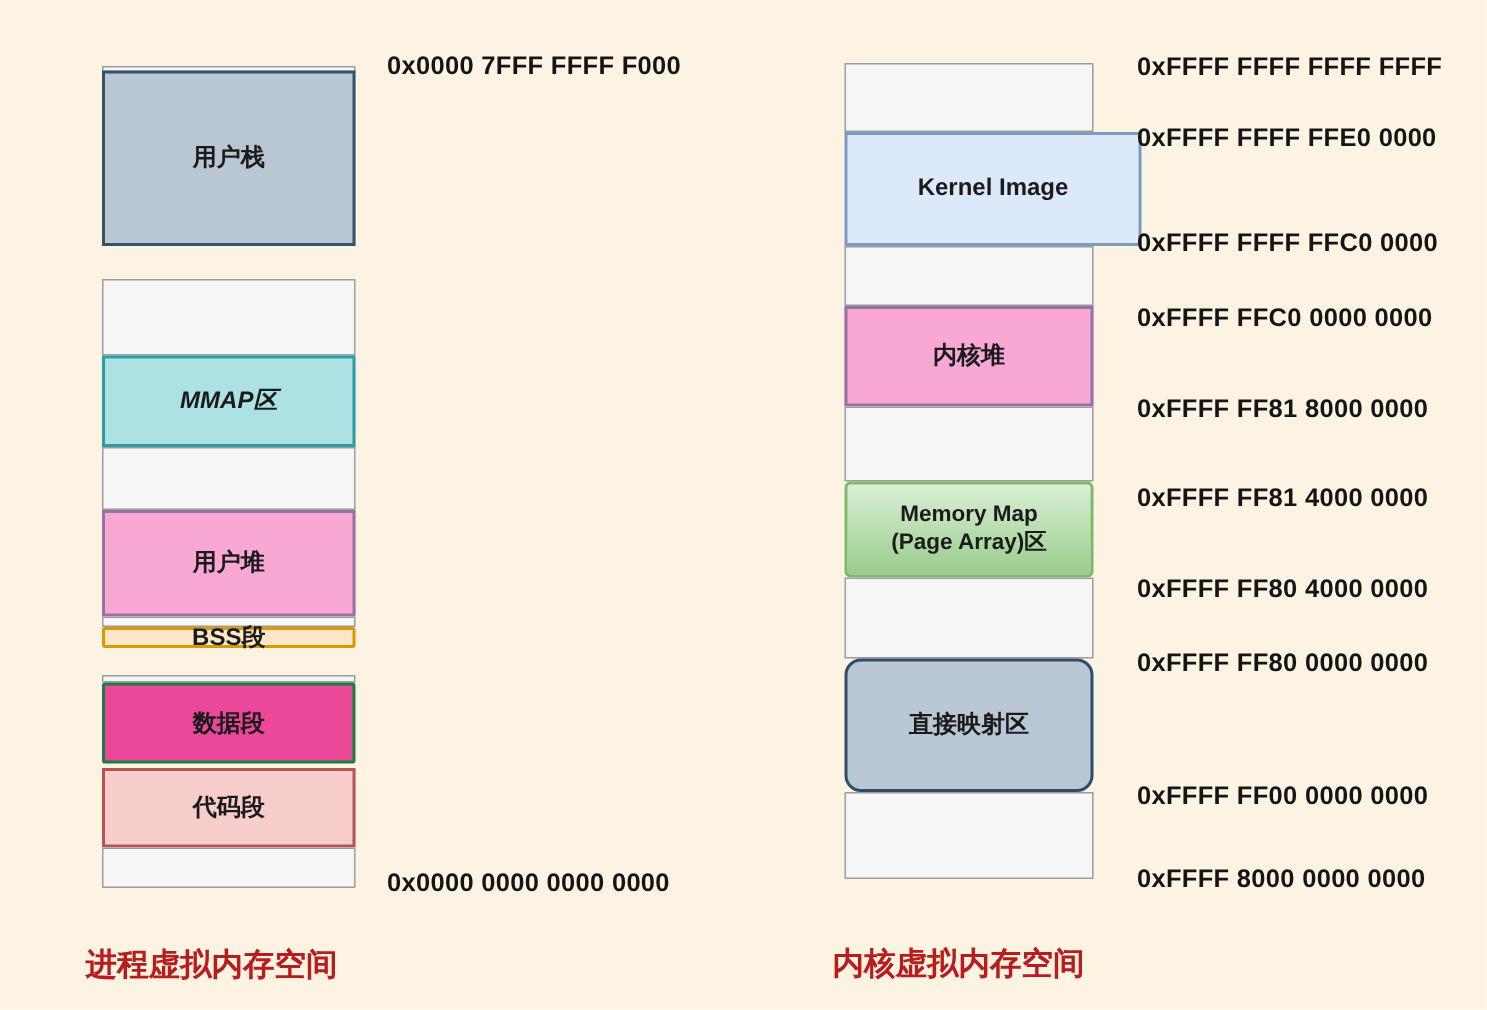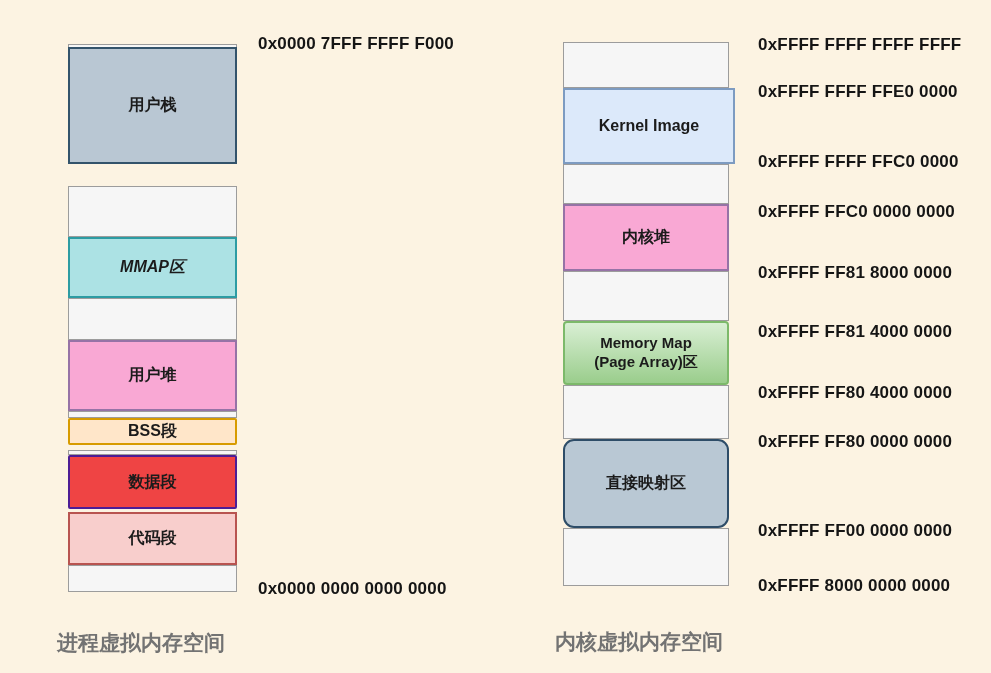--- a/index.html
+++ b/index.html
@@ -19,39 +19,39 @@
     font-weight:bold;
     font-size:16px;
     color:#1b1b1b;
     text-align:center;
   }
   .seg.empty       { background:#F6F6F6; border:1px solid #9C9C9C; }
   .seg.user-stack  { background:#B9C7D3; border:2px solid #33536B; }
   .seg.mmap        { background:#ACE2E4; border:2px solid #2D9CA3;font-style:italic; }
   .seg.purple      { background:#f9a8d4; border:2px solid #9673A6; }
   .seg.bss         { background:#FFE6C9; border:2px solid #D79B00; border-radius:2px; }
-  .seg.data        { background:#ef4444; border:2px solid #4c1d95; border-radius:2px; }
+  .seg.data        { background:#ec4899; border:2px solid #15803d; border-radius:2px; }
   .seg.code        { background:#F8CECC; border:2px solid #B85450; }
   .seg.kernel-img  { background:#DCE9FA; border:2px solid #7D9BC1; }
   .seg.memmap      { background:linear-gradient(#D9EFD4,#9ACD8C); border:2px solid #7CB96A; border-radius:4px; font-size:15px; line-height:1.25; }
   .seg.direct-map  { background:#B9C8D4; border:2px solid #2E4D68; }
   .addr {
     position:absolute;
     font-weight:bold;
     font-size:17px;
     line-height:17px;
     color:#151515;
     white-space:nowrap;
     letter-spacing:0.2px;
   }
   .caption {
     position:absolute;
     font-weight:bold;
     font-size:21px;
-    color:#737373;
+    color:#b91c1c;
     white-space:nowrap;
   }
 </style>
 </head>
 <body>
 
 <div class="canvas">
 
   <div>
     <div class="seg empty" style="left:68px; top:44px; width:169px; height:5px;"></div>
@@ -67,21 +67,21 @@
     </div>
 
     <div class="seg empty" style="left:68px; top:298px; width:169px; height:42px;"></div>
 
     <div class="seg purple" style="left:68px; top:340px; width:169px; height:71px;">
       <span>用户堆</span>
     </div>
 
     <div class="seg empty" style="left:68px; top:411px; width:169px; height:7px;"></div>
 
-    <div class="seg bss" style="left:68px; top:418px; width:169px; height:27px;">
+    <div class="seg bss" style="left:68px; top:418px; width:169px; height:14px;">
       <span>BSS段</span>
     </div>
 
     <div class="seg empty" style="left:68px; top:450px; width:169px; height:5px;"></div>
 
     <div class="seg data" style="left:68px; top:455px; width:169px; height:54px;">
       <span>数据段</span>
     </div>
 
     <div class="seg code" style="left:68px; top:512px; width:169px; height:53px;">
@@ -91,21 +91,21 @@
     <div class="seg empty" style="left:68px; top:565px; width:169px; height:27px;"></div>
   </div>
 
   <div class="addr" style="left:258px; top:35px;">0x0000 7FFF FFFF F000</div>
   <div class="addr" style="left:258px; top:580px;">0x0000 0000 0000 0000</div>
   <div class="caption" style="left:57px; top:629px;">进程虚拟内存空间</div>
 
   <div>
     <div class="seg empty" style="left:563px; top:42px; width:166px; height:46px;"></div>
 
-    <div class="seg kernel-img" style="left:563px; top:88px; width:172px; height:76px;">
+    <div class="seg kernel-img" style="left:563px; top:88px; width:198px; height:76px;">
       <span>Kernel Image</span>
     </div>
 
     <div class="seg empty" style="left:563px; top:164px; width:166px; height:40px;"></div>
 
     <div class="seg purple" style="left:563px; top:204px; width:166px; height:67px;">
       <span>内核堆</span>
     </div>
 
     <div class="seg empty" style="left:563px; top:271px; width:166px; height:50px;"></div>

